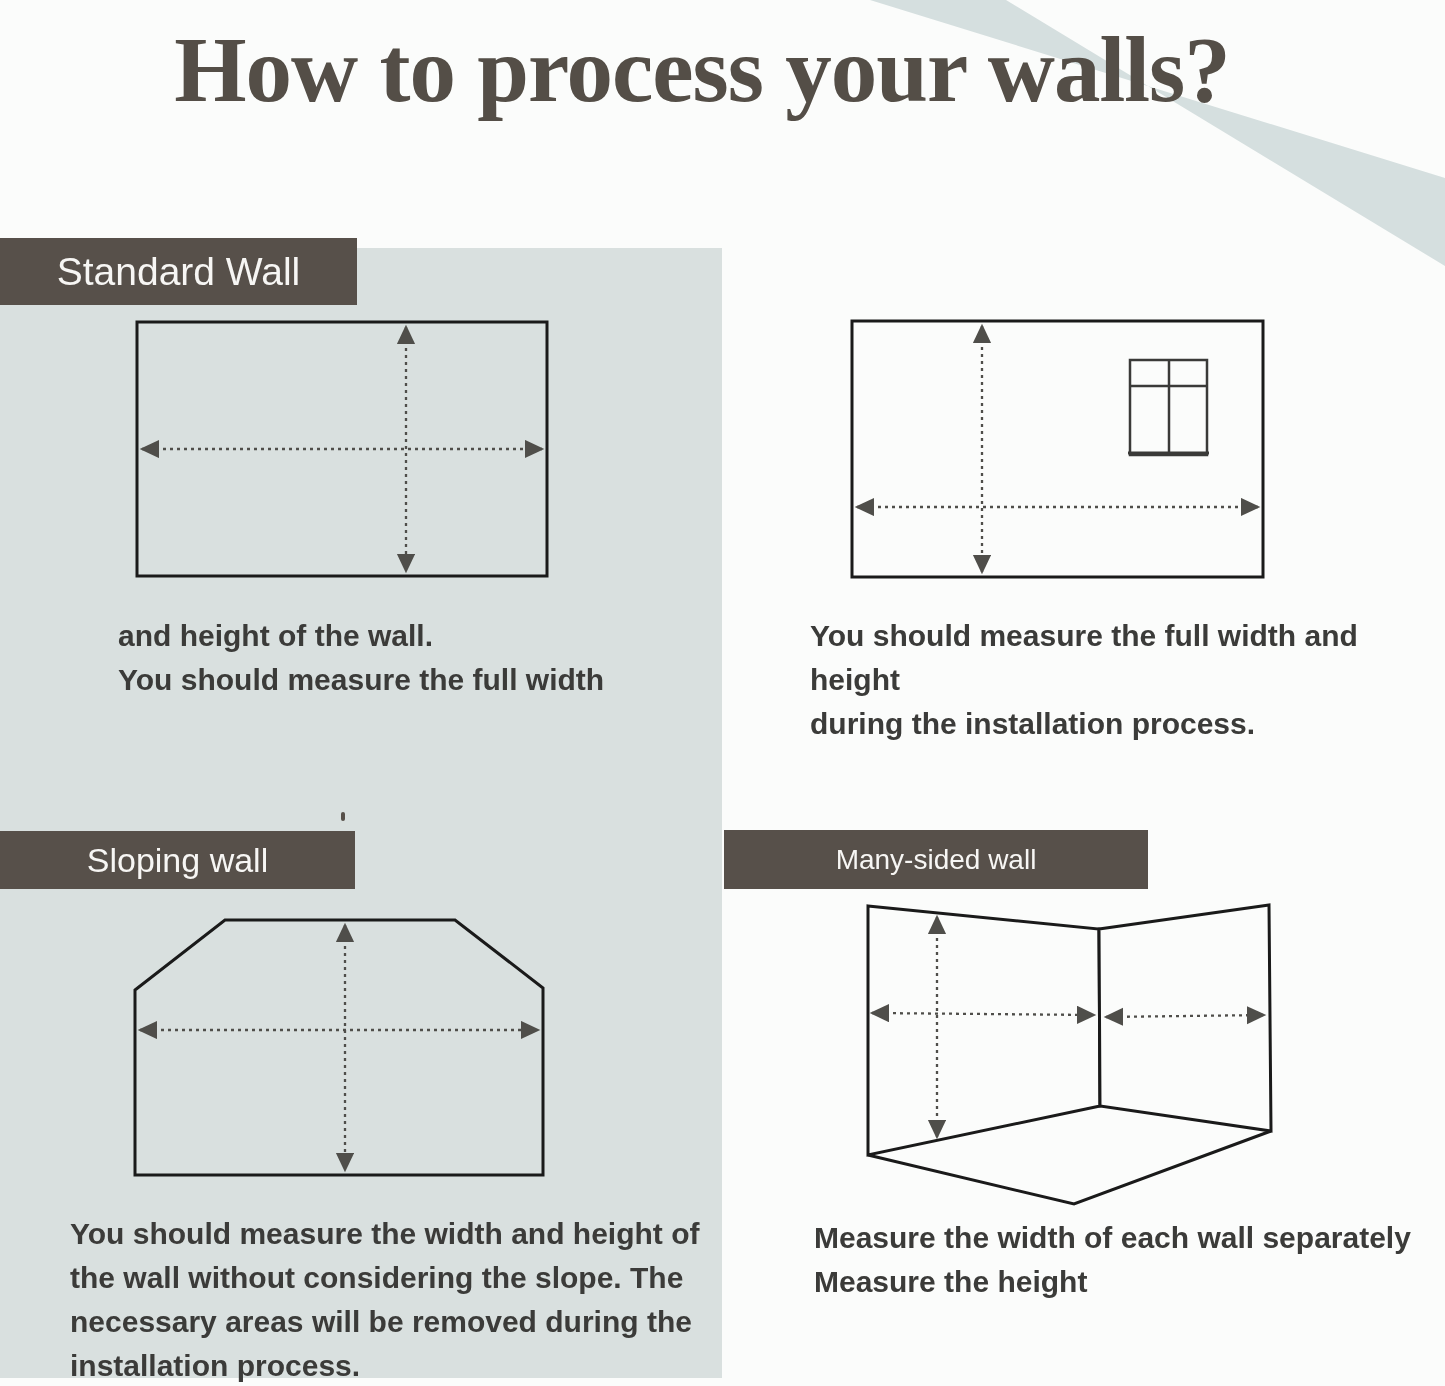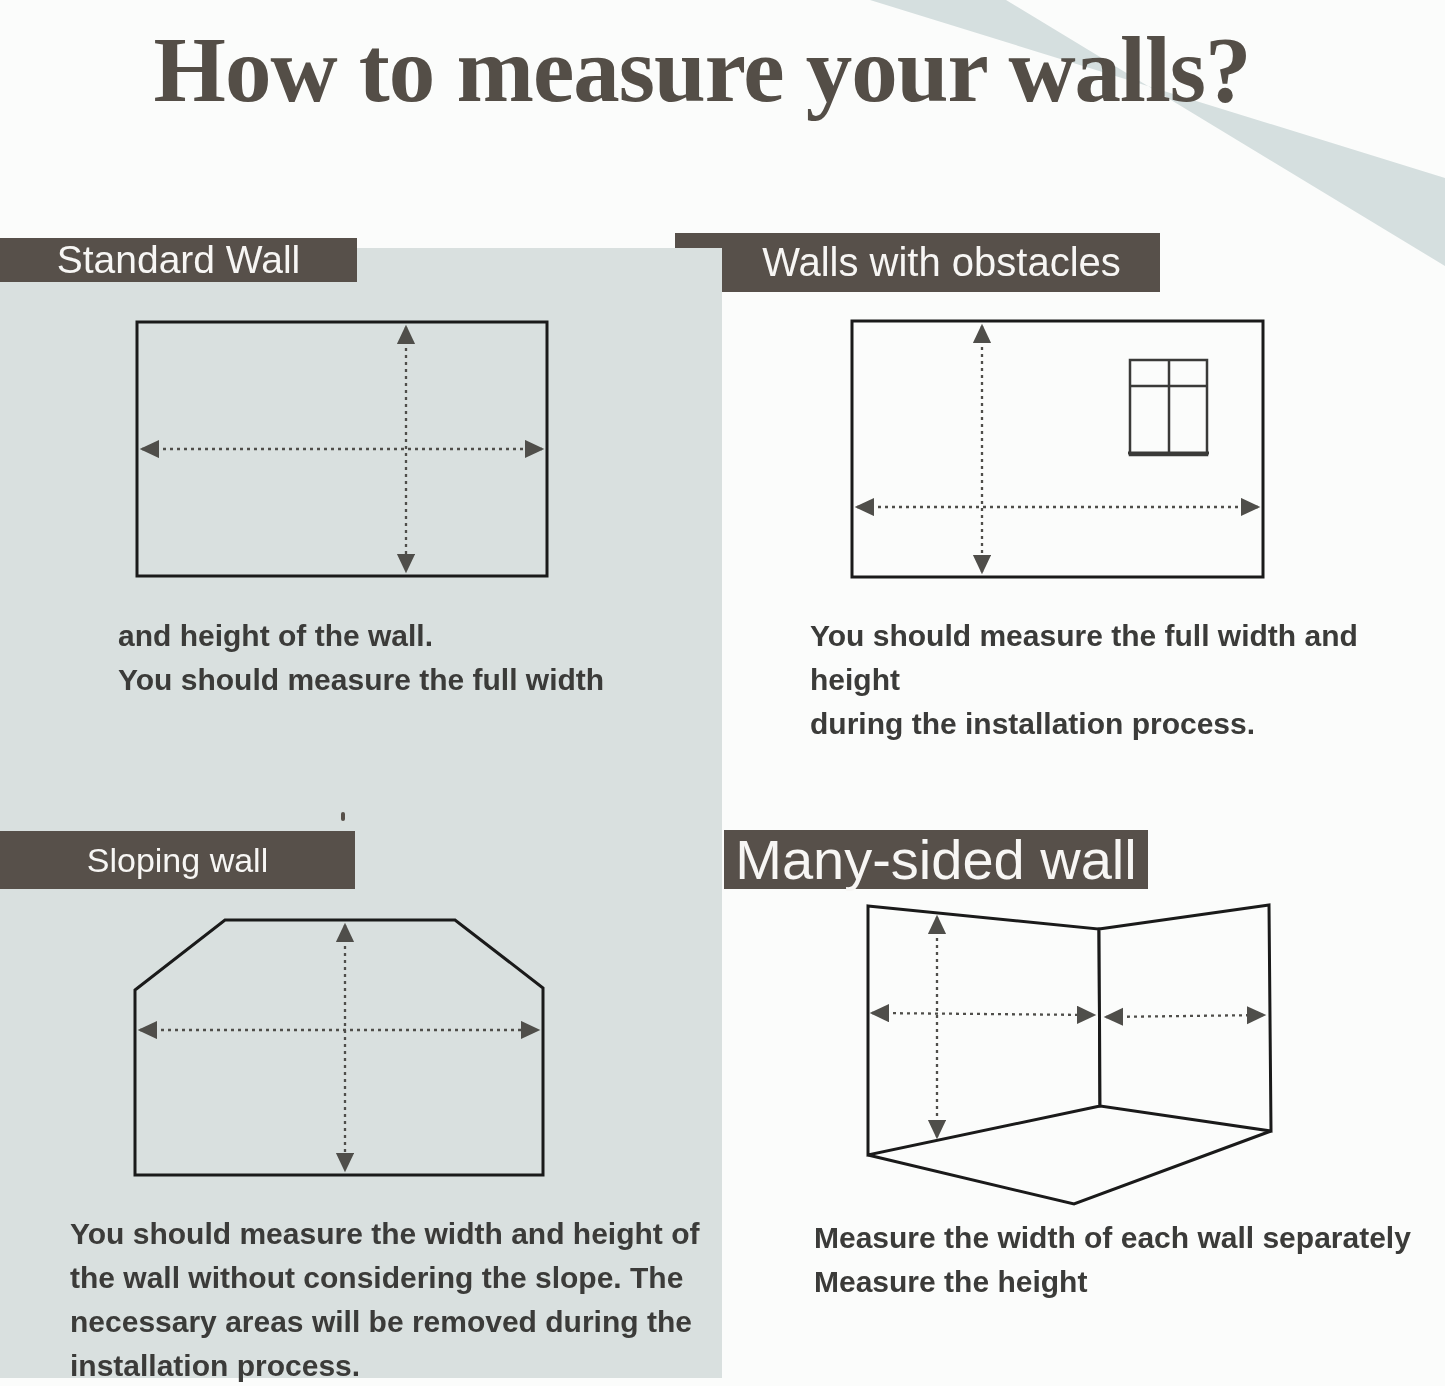--- a/index.html
+++ b/index.html
@@ -21,25 +21,25 @@
   .panel{
     position:absolute;left:0;top:248px;width:722px;height:1130px;
     background:#d9e0df;z-index:2;
   }
   .bar{
     position:absolute;
     background:#57504a;color:#f7f6f4;
     display:flex;align-items:center;justify-content:center;
     font-weight:400;
   }
-  .bar-standard{left:0;top:238px;width:357px;height:44px;font-size:39px;z-index:4;}
+  .bar-standard{left:0;top:238px;width:357px;height:67px;font-size:39px;z-index:4;}
   .bar-obstacles{left:675px;top:233px;width:485px;height:59px;font-size:40px;z-index:1;padding-left:0;}
   .bar-obstacles .bar-label{margin-left:48px;}
   .bar-sloping{left:0;top:831px;width:355px;height:58px;font-size:34px;z-index:4;}
-  .bar-many{left:724px;top:830px;width:424px;height:59px;font-size:56px;z-index:4;}
+  .bar-many{left:724px;top:830px;width:424px;height:59px;font-size:28px;z-index:4;}
   .diagram{position:absolute;z-index:5;}
   .desc{
     position:absolute;z-index:5;
     font-size:30px;line-height:44px;font-weight:600;
     color:#3b3b39;
   }
   .desc-standard{left:118px;top:614px;}
   .desc-obstacles{left:782px;top:614px;margin-left:28px;}
   .desc-sloping{left:70px;top:1212px;}
   .desc-many{left:814px;top:1216px;}
@@ -50,27 +50,24 @@
 </style>
 </head>
 <body>
 
 <div class="canvas">
 
   <svg class="ribbon-svg" width="1445" height="1386" viewBox="0 0 1445 1386">
     <polygon points="870,0 1006,0 1445,266 1445,178" fill="#d5dfdf"></polygon>
   </svg>
 
-  <div class="bar bar-obstacles">
-    <span class="bar-label">Walls with obstacles</span>
-  </div>
 
   <div class="panel"></div>
 
-  <div class="page-title">How to measure your walls?</div>
+  <div class="page-title">How to process your walls?</div>
 
   <div class="bar bar-standard">
     <span>Standard Wall</span>
   </div>
 
   <div class="bar bar-sloping">
     <span>Sloping wall</span>
   </div>
 
   <div class="bar bar-many">

